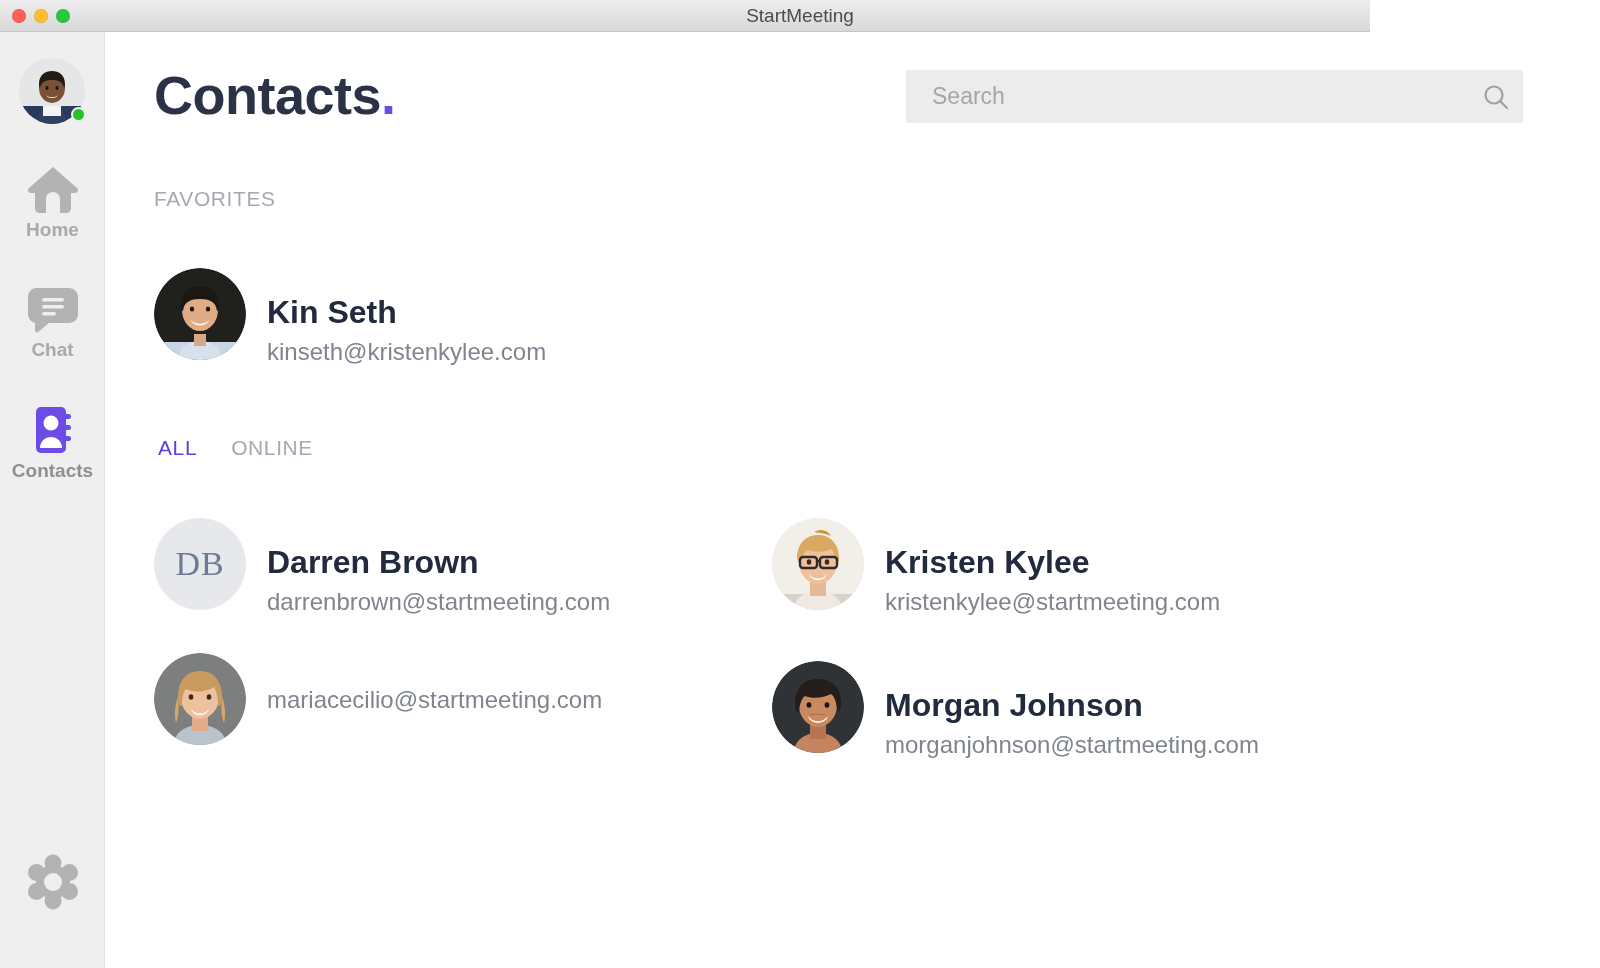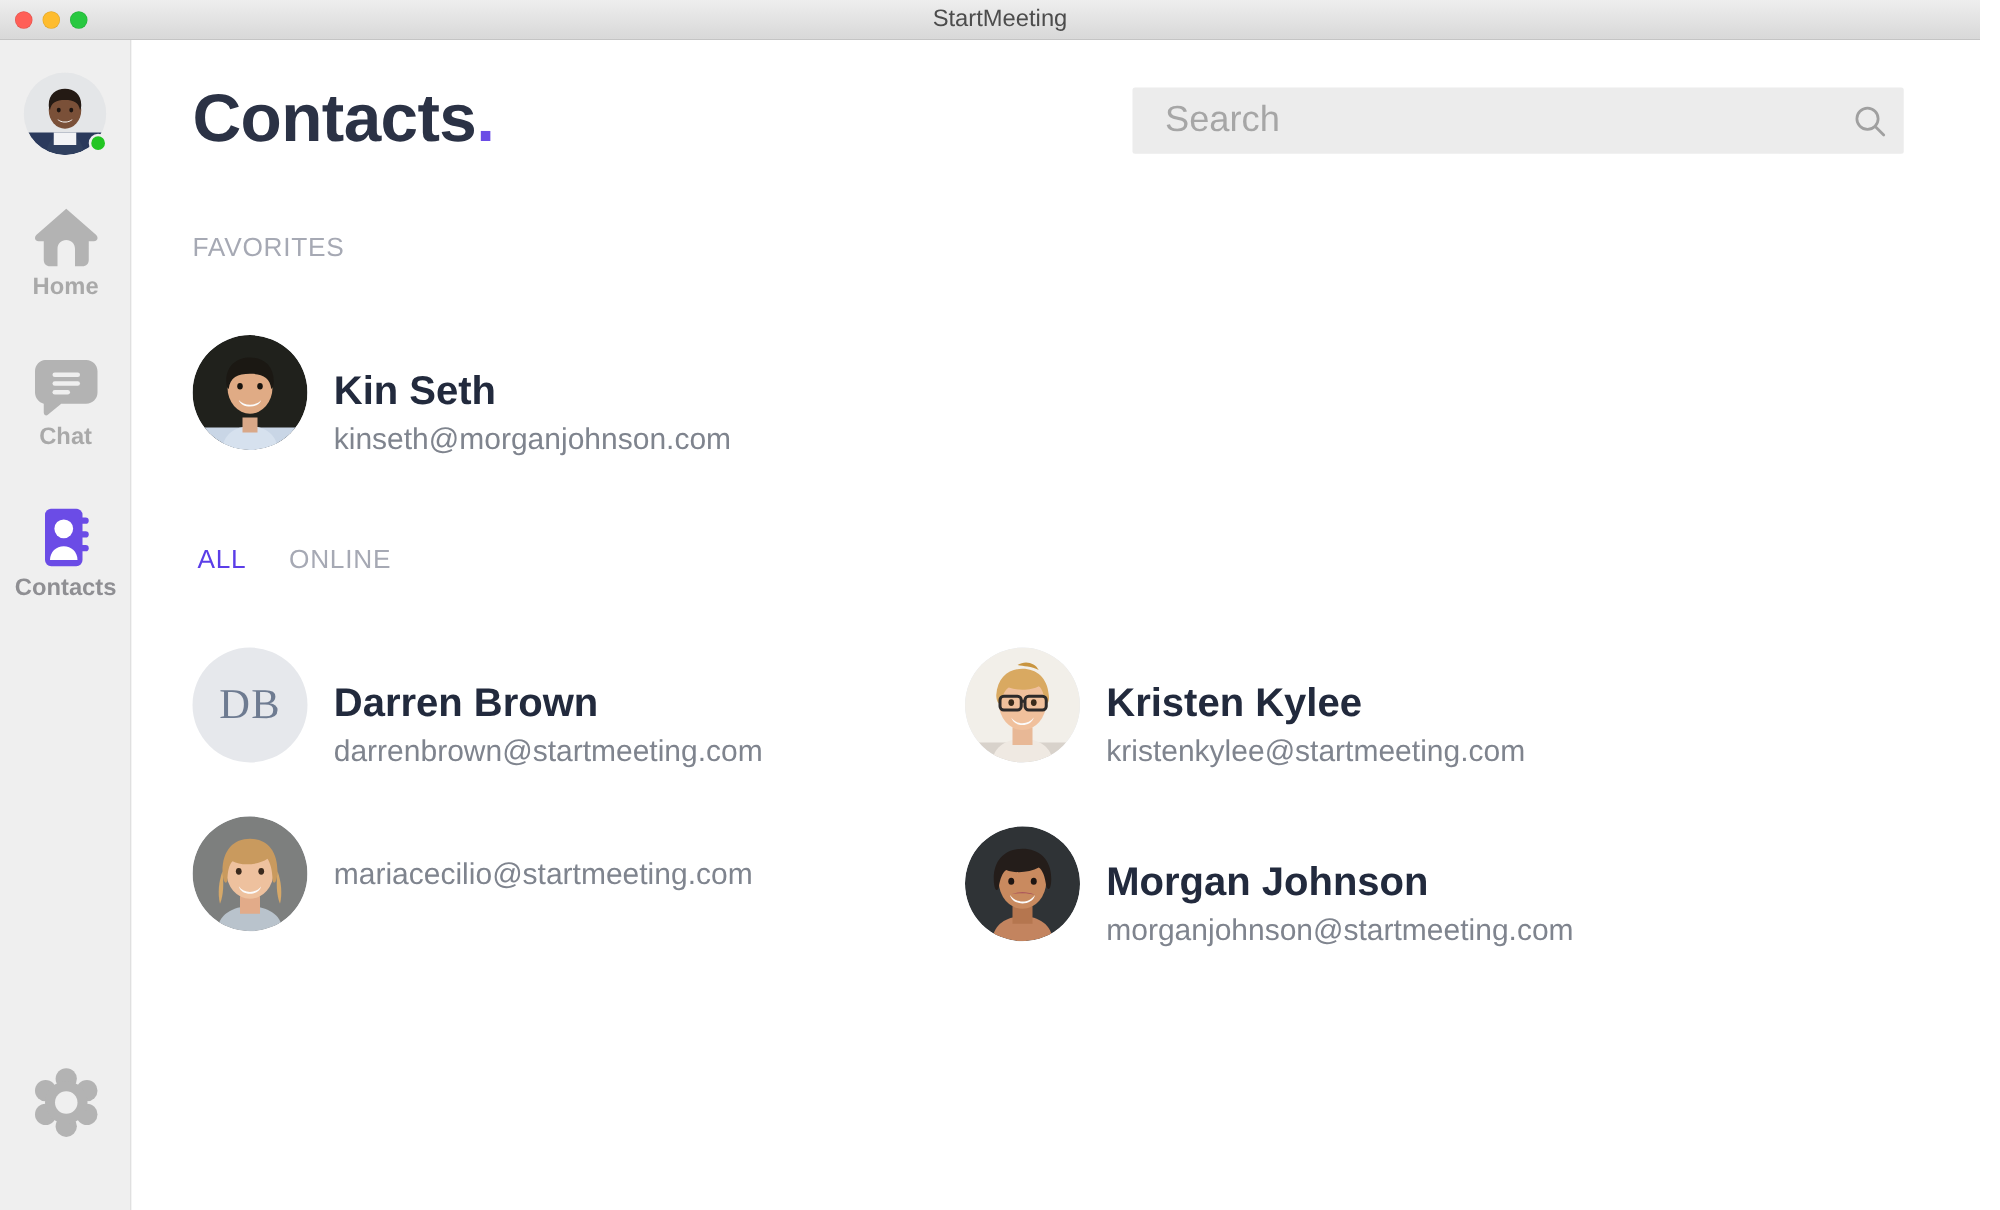--- a/index.html
+++ b/index.html
@@ -18,21 +18,21 @@
     width: 1600px;
     height: 968px;
     background: #ffffff;
     overflow: hidden;
   }
 
   
   .titlebar {
     position: absolute;
     left: 0; top: 0;
-    width: 1584px;
+    width: 1370px;
     height: 32px;
     background: linear-gradient(to bottom, #eeeeee 0%, #e3e3e3 50%, #d8d8d8 100%);
     border-bottom: 1px solid #c4c4c4;
   }
   .traffic-lights {
     position: absolute;
     left: 12px; top: 9px;
     display: flex;
     gap: 8px;
   }
@@ -148,21 +148,21 @@
     background: #ececec;
     border-radius: 2px;
     display: flex;
     align-items: center;
   }
   .search-input {
     flex: 1;
     border: none;
     outline: none;
     background: transparent;
-    font-size: 29px;
+    font-size: 23px;
     color: #0f172a;
     padding-left: 26px;
     font-family: "Liberation Sans", sans-serif;
   }
   .search-input::placeholder { color: #a6a6a6; }
   .search-icon {
     width: 54px;
     display: flex;
     align-items: center;
     justify-content: center;
@@ -381,21 +381,21 @@
             <ellipse cx="46" cy="42" rx="18" ry="21" fill="#e0ab85"></ellipse>
             <path d="M27 37c0-13 9-19 19-19s19 6 19 19c0 4-1 6-2 6-1-9-7-12-17-12s-16 3-17 12c-1 0-2-2-2-6z" fill="#1b1813"></path>
             <ellipse cx="38" cy="41" rx="2.2" ry="2.6" fill="#19140f"></ellipse>
             <ellipse cx="54" cy="41" rx="2.2" ry="2.6" fill="#19140f"></ellipse>
             <path d="M37 52c4 5 14 5 18 0-2 7-16 7-18 0z" fill="#fbfbfb"></path>
           </g>
         </svg>
       </div>
       <div class="contact-info">
         <div class="contact-name">Kin Seth</div>
-        <div class="contact-email">kinseth@morganjohnson.com</div>
+        <div class="contact-email">kinseth@kristenkylee.com</div>
       </div>
     </div>
 
     <div class="tabs">
       <div class="tab active">ALL</div>
       <div class="tab">ONLINE</div>
     </div>
 
     <div class="contact all-grid-r1c1">
       <div class="contact-avatar initials">

